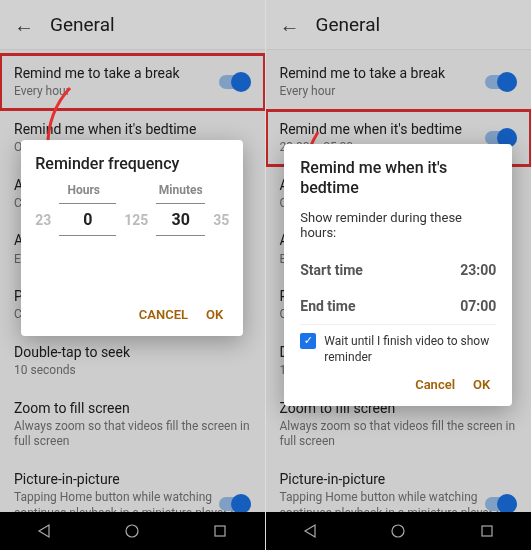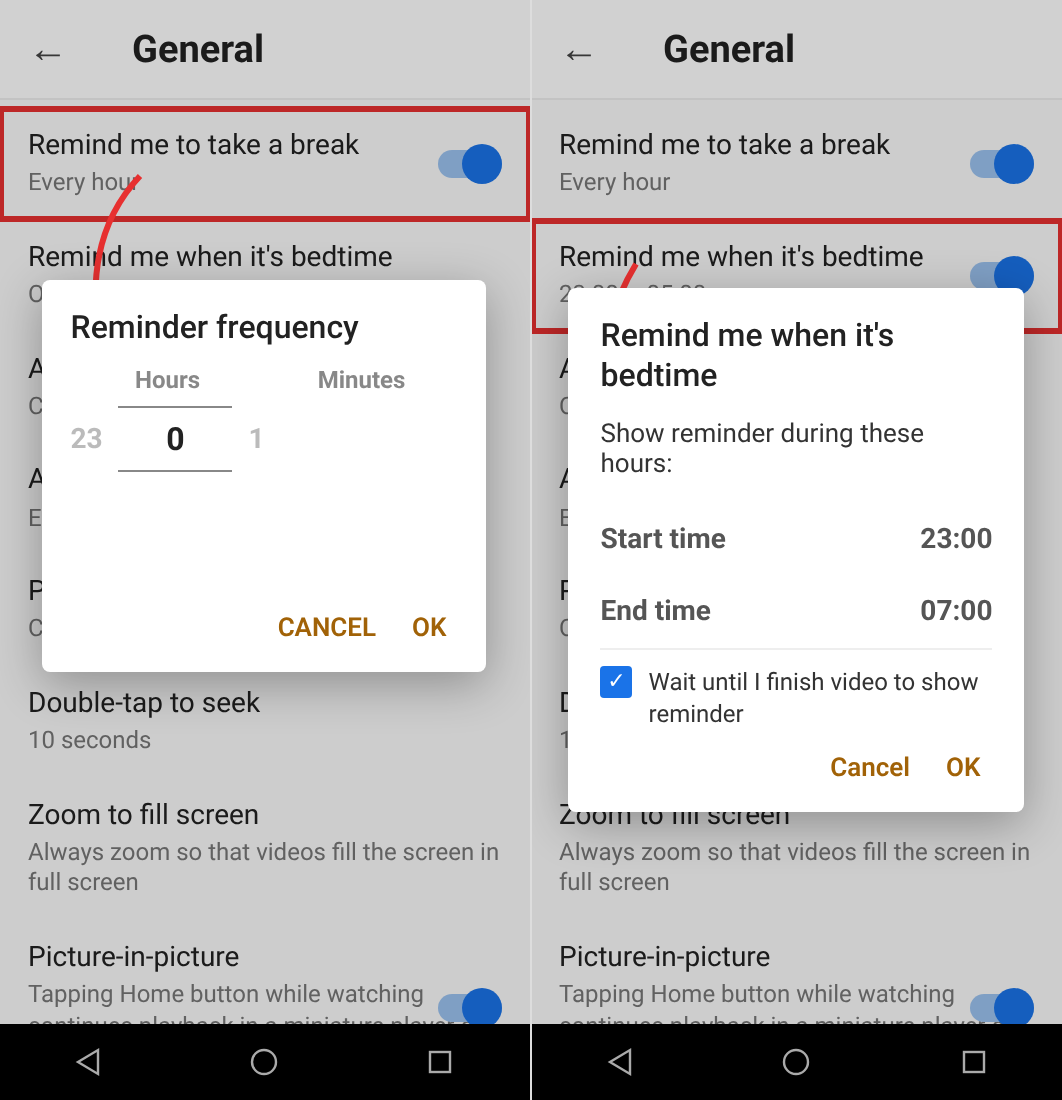--- a/index.html
+++ b/index.html
@@ -1,21 +1,21 @@
 <!DOCTYPE html>
 <html><head>
 <meta charset="utf-8">
 <style>
   * { box-sizing: border-box; margin: 0; padding: 0; font-family: -apple-system, Roboto, "Segoe UI", Arial, sans-serif; }
   body { width: 531px; height: 550px; display: flex; background: #fff; overflow: hidden; position: relative; }
   .pane { width: 265.5px; height: 550px; position: relative; background: #fafafa; overflow: hidden; }
   .pane.left { border-right: 1px solid #ddd; }
   .header { display: flex; align-items: center; height: 50px; padding: 0 12px; background: #fff; border-bottom: 1px solid #eee; }
   .back-arrow { width: 24px; height: 24px; display:flex; align-items:center; justify-content:center; font-size: 20px; color:#444; }
-  .header-title { font-size: 19px; margin-left: 30px; color:#222;font-weight:bold; }
+  .header-title { font-size: 19px; margin-left: 14px; color:#222; }
   .scrim { position:absolute; inset:0; background: rgba(0,0,0,0.18); }
   .list { padding: 4px 0; }
   .setting { padding: 10px 14px; display:flex; flex-direction:column; line-height:1.3; min-height:48px; justify-content:center; position:relative; }
   .setting .title { font-size: 14px; color:#222; }
   .setting .sub { font-size: 12px; color:#777; margin-top:2px; }
   .toggle { position:absolute; right:14px; top:50%; transform:translateY(-50%); width:32px; height:14px; border-radius:8px; background:#9cc3f0; }
   .toggle::after { content:""; position:absolute; right:0; top:-3px; width:20px; height:20px; border-radius:50%; background:#1a73e8; }
   .hl { outline:3px solid #e73030; outline-offset:-2px; }
   .dialog { position:absolute; left:50%; transform:translateX(-50%); background:#fff; border-radius:4px; box-shadow:0 6px 24px rgba(0,0,0,0.3); }
   .dlg1 { top:140px; width:222px; padding:14px 14px 8px; }
@@ -101,20 +101,25 @@
       <div class="col">
         <span class="col-head">Hours</span>
         <div class="col-vals">
           <span>23</span>
           <span class="sel">0</span>
           <span>1</span>
         </div>
       </div>
       <div class="col">
         <span class="col-head">Minutes</span>
+        <div class="col-vals">
+          <span>25</span>
+          <span class="sel">30</span>
+          <span>35</span>
+        </div>
       </div>
     </div>
     <div class="dlg-actions">
       <span>CANCEL</span>
       <span>OK</span>
     </div>
   </div>
 
   <div class="navbar">
     <svg class="nav-btn" width="16" height="16">

